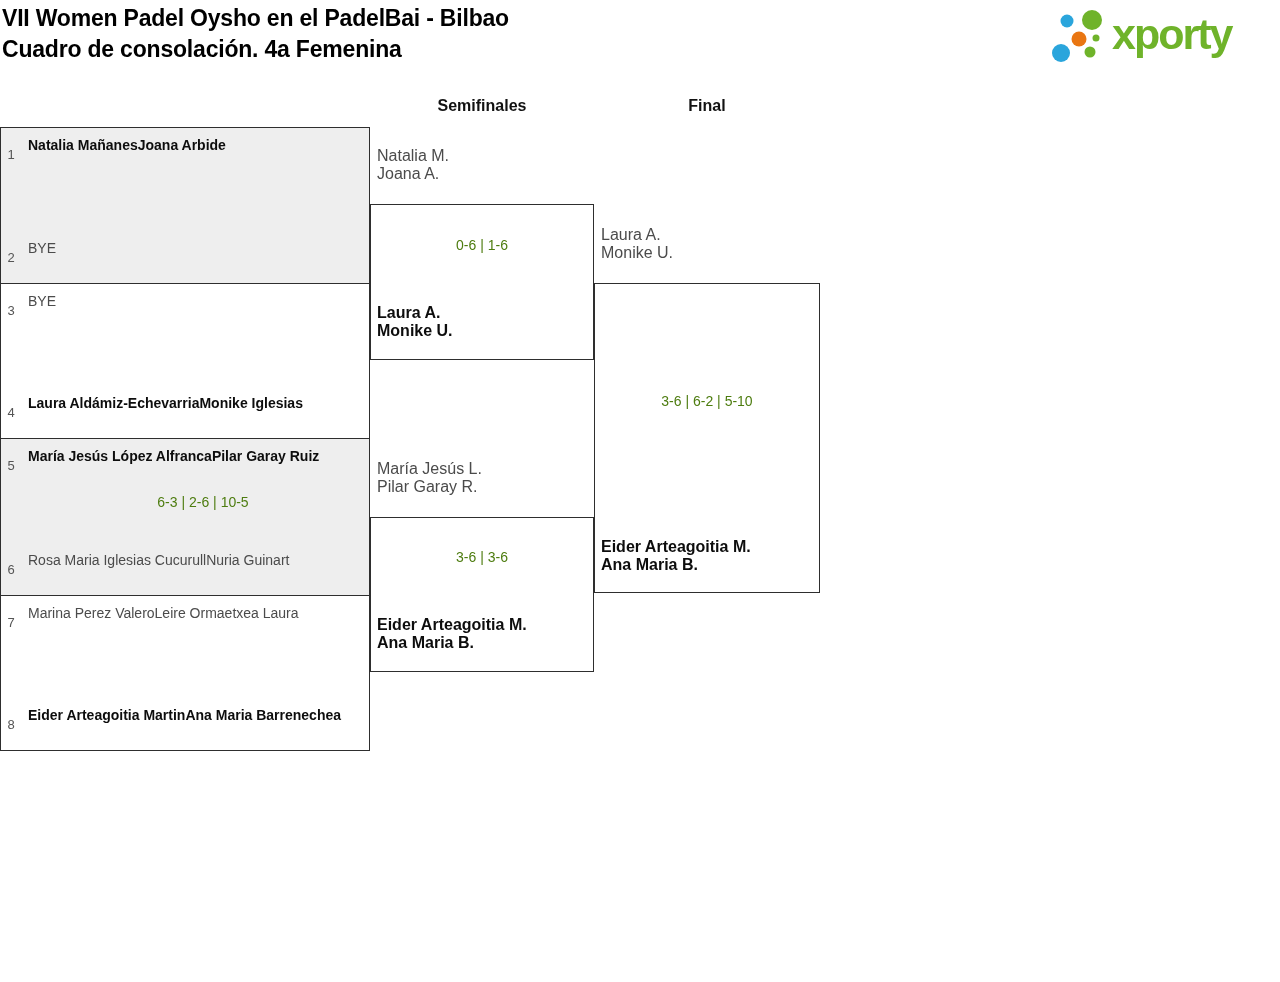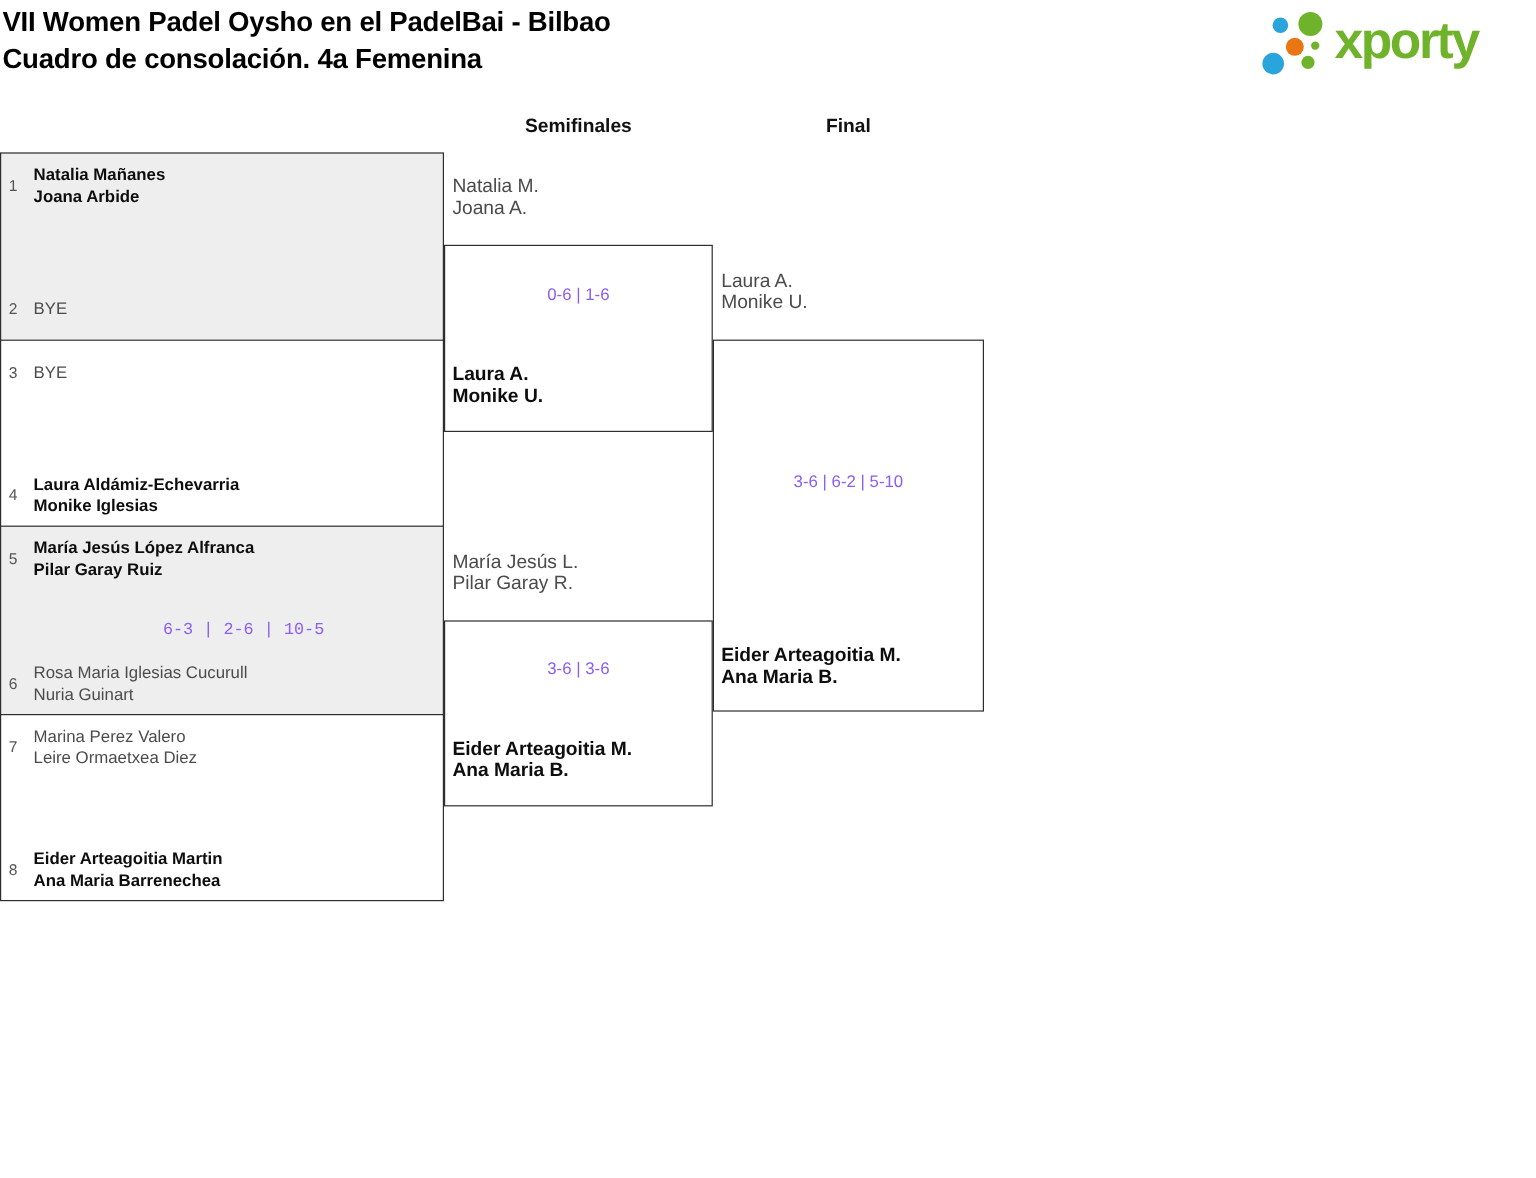--- a/index.html
+++ b/index.html
@@ -16,31 +16,31 @@
   .hdr { top:97px; font-size:16px; font-weight:bold; color:#111; text-align:center; }
 
   
   .box  { border:1px solid #2e2e2e; background:transparent; }
   .fill { background:#eeeeee; }
   .sep  { height:1px; background:#2e2e2e; }
 
   
   .trow { display:flex; align-items:center; height:36px; left:0; width:370px; }
   .seed { flex:0 0 22px; width:22px; text-align:center; font-size:13px; color:#555; }
-  .names { margin-left:6px; display:flex; flex-direction:column; justify-content:center; height:36px;
+  .names { margin-left:6px; display:flex; justify-content:center; height:36px;
            font-size:14px; line-height:18px; color:#4b4b4b; }
   .names div { min-height:0; }
 
   
   .teamblk { font-size:16px; line-height:18px; color:#4b4b4b; height:36px;
              display:flex; flex-direction:column; justify-content:center; }
 
   .bold, .bold div { font-weight:bold; color:#0d0d0d; }
 
-  .score { font-size:14px; line-height:18px; color:#8b5cf6; text-align:center; }
+  .score { font-size:14px; line-height:18px; color:#4d7c0f; text-align:center; }
 </style>
 </head>
 <body>
 
 <div class="page">
 
   <div class="abs title">
     <div>VII Women Padel Oysho en el PadelBai - Bilbao</div>
     <div>Cuadro de consolación. 4a Femenina</div>
   </div>
@@ -101,34 +101,34 @@
     </div>
   </div>
 
   <div class="abs trow" style="top:447px;">
     <div class="seed">5</div>
     <div class="names bold">
       <div>María Jesús López Alfranca</div>
       <div>Pilar Garay Ruiz</div>
     </div>
   </div>
-  <div class="abs score" style="left:0; top:516px; width:406px;font-family:Liberation Mono, monospace;">6-3 | 2-6 | 10-5</div>
+  <div class="abs score" style="left:0; top:493px; width:406px;">6-3 | 2-6 | 10-5</div>
   <div class="abs trow" style="top:551px;">
     <div class="seed">6</div>
     <div class="names">
       <div>Rosa Maria Iglesias Cucurull</div>
       <div>Nuria Guinart</div>
     </div>
   </div>
 
   <div class="abs trow" style="top:604px;">
     <div class="seed">7</div>
     <div class="names">
       <div>Marina Perez Valero</div>
-      <div>Leire Ormaetxea Diez</div>
+      <div>Leire Ormaetxea Laura</div>
     </div>
   </div>
   <div class="abs trow" style="top:706px;">
     <div class="seed">8</div>
     <div class="names bold">
       <div>Eider Arteagoitia Martin</div>
       <div>Ana Maria Barrenechea</div>
     </div>
   </div>
 

